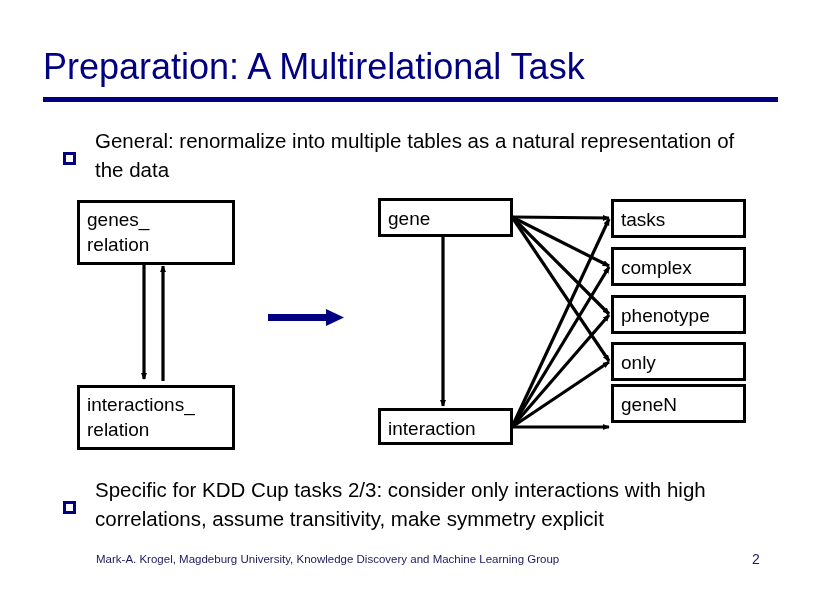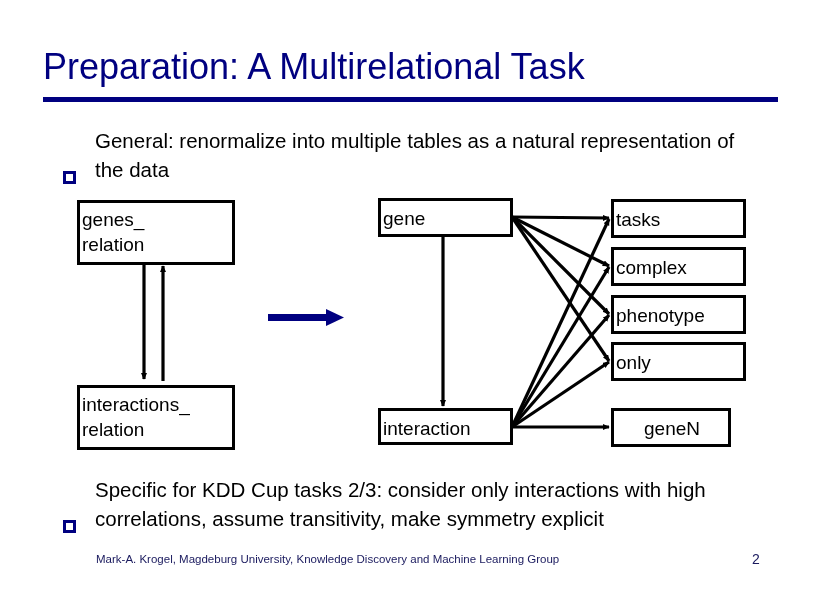--- a/index.html
+++ b/index.html
@@ -14,37 +14,37 @@
   #title{
     position:absolute;left:43px;top:46px;width:740px;
     font-size:36px;color:#000080;letter-spacing:0px;white-space:nowrap;
   }
   #title-rule{
     position:absolute;left:43px;top:97px;width:735px;height:5px;
     background:#000080;
   }
 
   
-  .bullet{position:absolute;display:flex;align-items:flex-end;}
+  .bullet{position:absolute;display:flex;align-items:center;}
   .bullet .marker{
     width:13px;height:13px;border:3px solid #000080;
     box-sizing:border-box;margin-top:7px;flex:0 0 auto;
   }
   .bullet .btext{
     margin-left:19px;font-size:20.5px;line-height:29px;color:#000000;
   }
   #bullet1{left:63px;top:126px;width:700px;}
   #bullet2{left:63px;top:475px;width:730px;}
 
   
   #diagram{position:absolute;left:0;top:0;width:822px;height:600px;}
   .box{
     position:absolute;border:3px solid #000000;background:#ffffff;
     box-sizing:border-box;font-size:19px;line-height:25px;
-    padding:5px 0 0 2px;color:#000000;z-index:3;
+    padding:5px 0 0 7px;color:#000000;z-index:3;
   }
   .box.two-line{padding-top:4px;}
   #svg-lines{position:absolute;left:0;top:0;width:822px;height:600px;z-index:2;}
   #navy-arrow{position:absolute;left:268px;top:306px;width:80px;height:24px;z-index:4;}
 
   
   #footer-text{
     position:absolute;left:96px;top:553px;
     font-size:11.5px;color:#1a1a5e;white-space:nowrap;
   }
@@ -125,21 +125,21 @@
     </div>
 
     <div class="box" style="left:611px;top:295px;width:135px;height:39px;">
       <div>phenotype</div>
     </div>
 
     <div class="box" style="left:611px;top:342px;width:135px;height:39px;">
       <div>only</div>
     </div>
 
-    <div class="box" style="left:611px;top:408px;width:120px;height:39px;text-align:center;">
+    <div class="box" style="left:611px;top:384px;width:135px;height:39px;">
       <div>geneN</div>
     </div>
 
   </div>
 
   <div class="bullet" id="bullet2">
     <span class="marker"></span>
     <span class="btext">Specific for KDD Cup tasks 2/3: consider only interactions with high correlations, assume transitivity, make symmetry explicit</span>
   </div>
 

